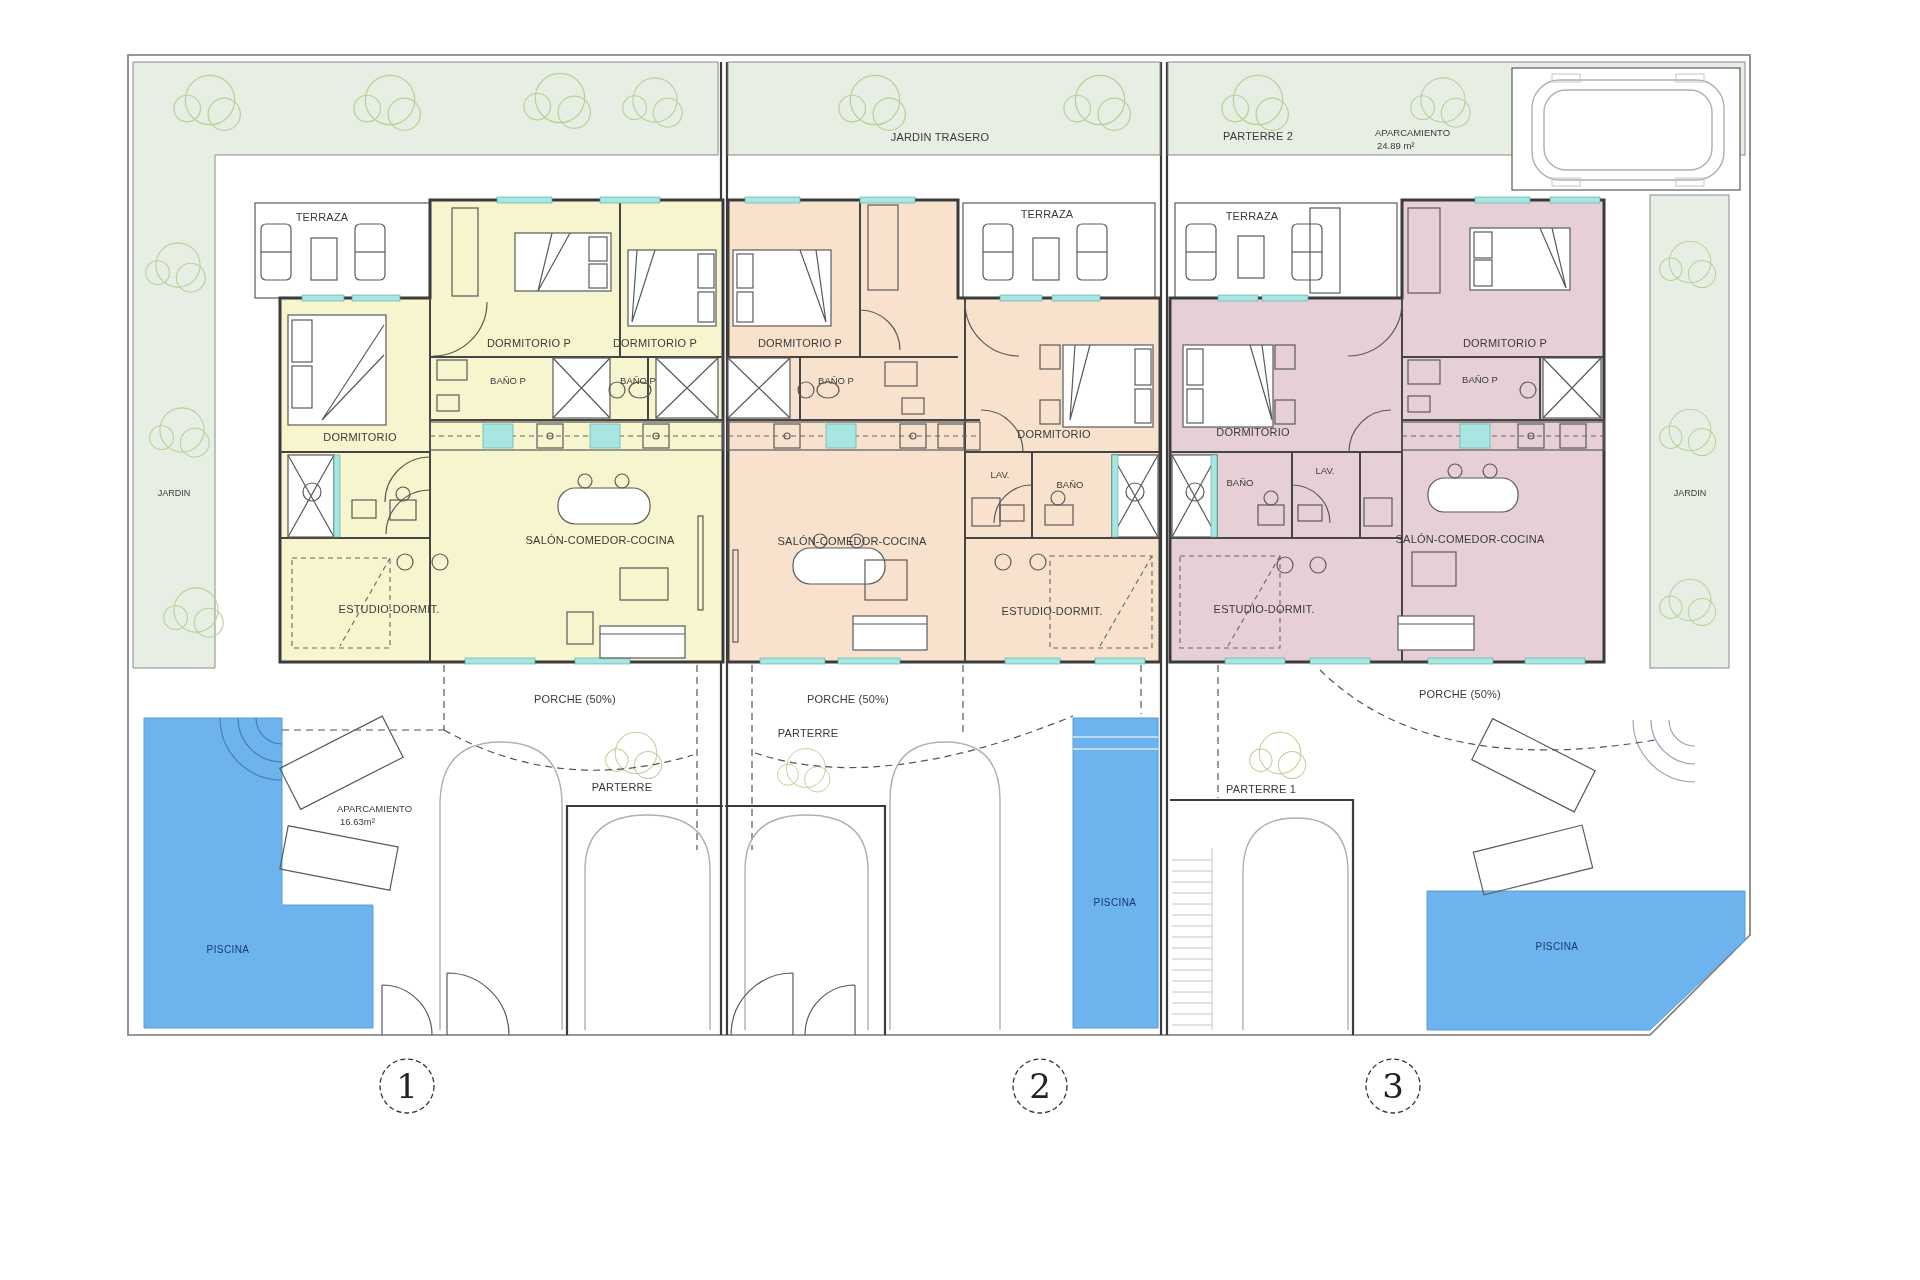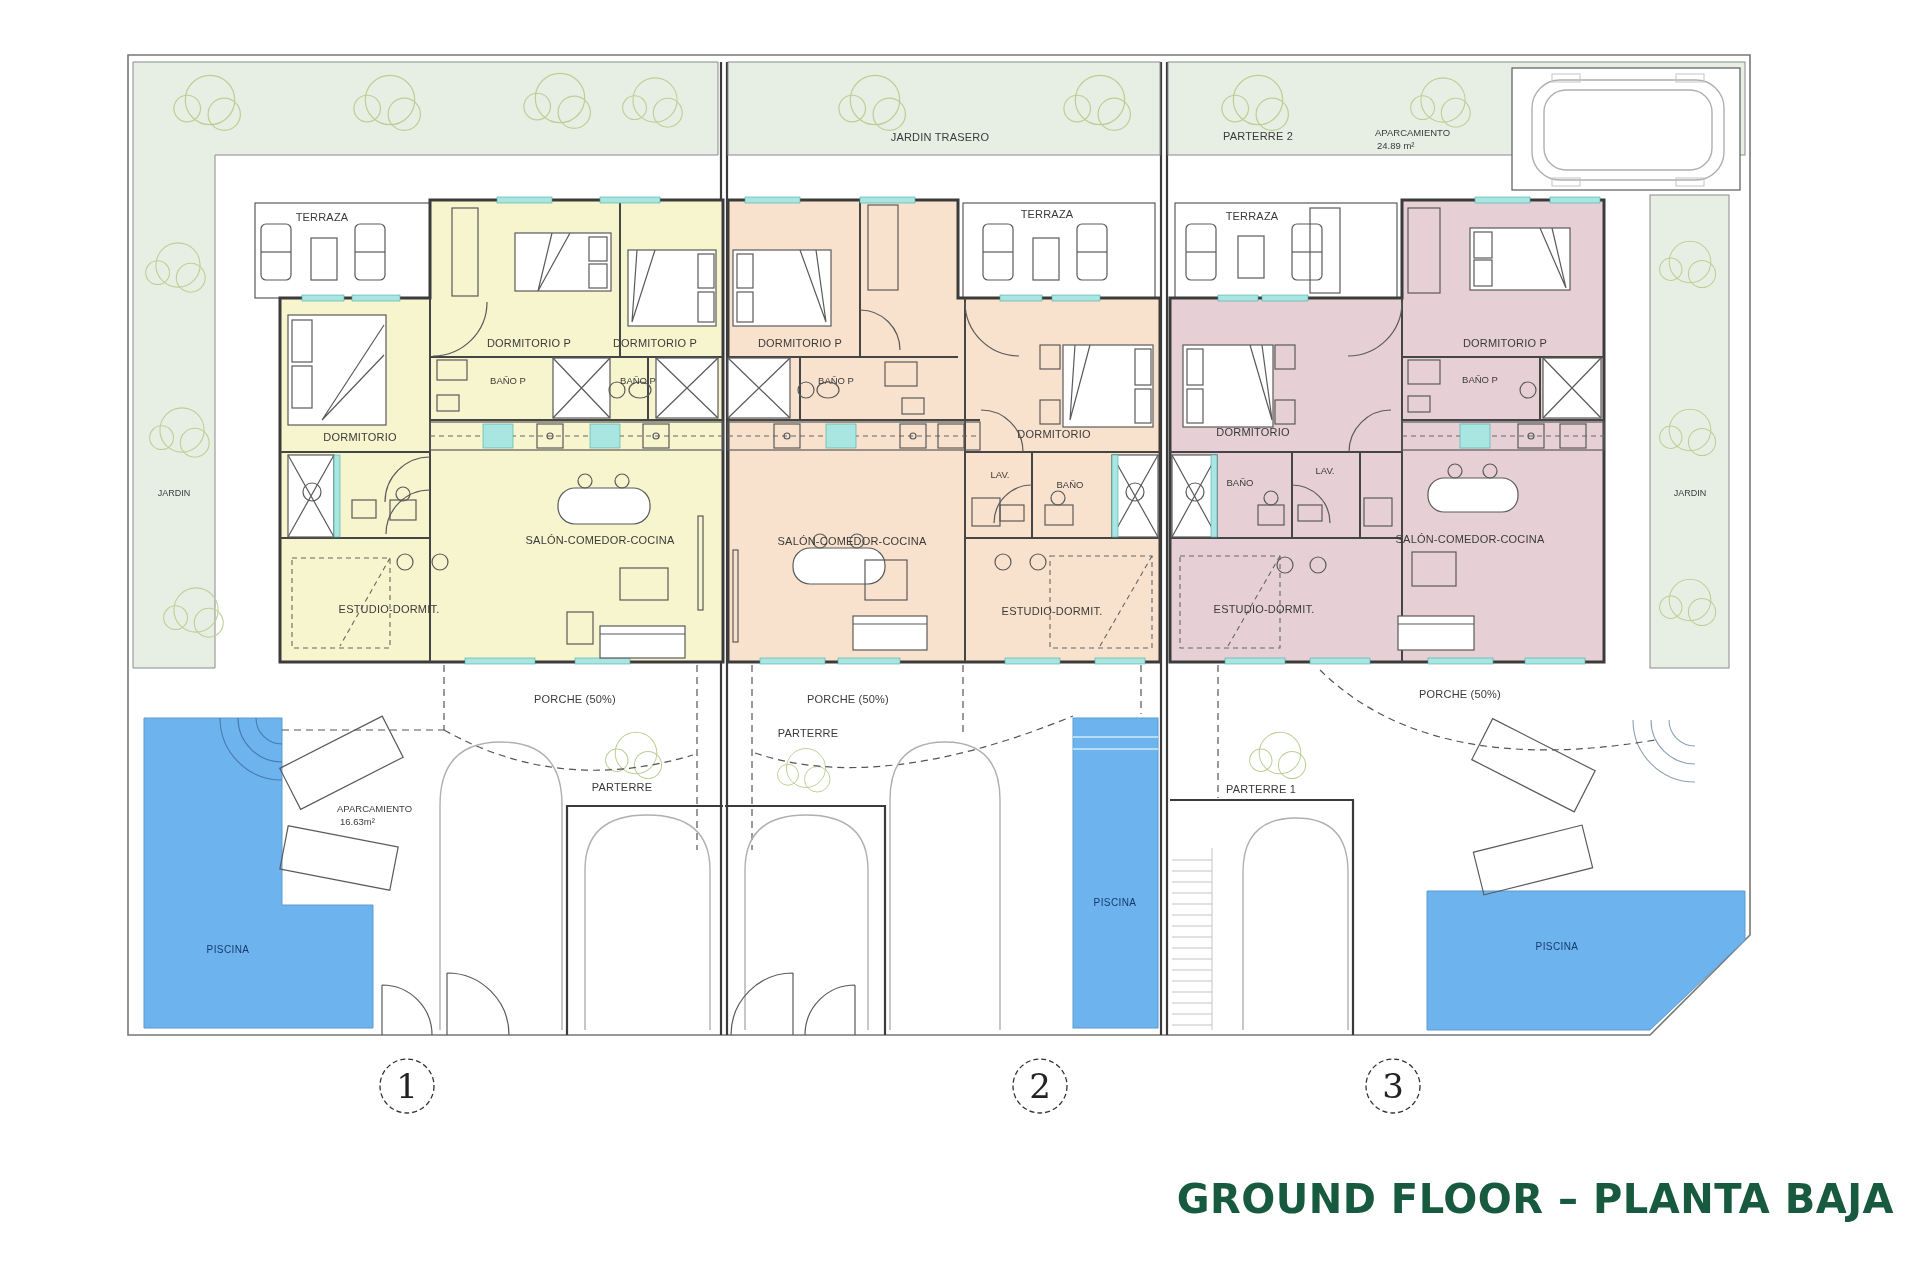--- a/index.html
+++ b/index.html
@@ -377,14 +377,13 @@
   <g>
     <circle cx="407" cy="1086" r="27" fill="#fff" stroke="#333" stroke-width="1.3" stroke-dasharray="5 3"></circle>
     <text class="num" x="407" y="1098">1</text>
     <circle cx="1040" cy="1086" r="27" fill="#fff" stroke="#333" stroke-width="1.3" stroke-dasharray="5 3"></circle>
     <text class="num" x="1040" y="1098">2</text>
     <circle cx="1393" cy="1086" r="27" fill="#fff" stroke="#333" stroke-width="1.3" stroke-dasharray="5 3"></circle>
     <text class="num" x="1393" y="1098">3</text>
   </g>
 </svg>
 
-<div id="title">GROUND FLOOR – PLANTA BAJA</div>
 </div>
 
 </body></html>

